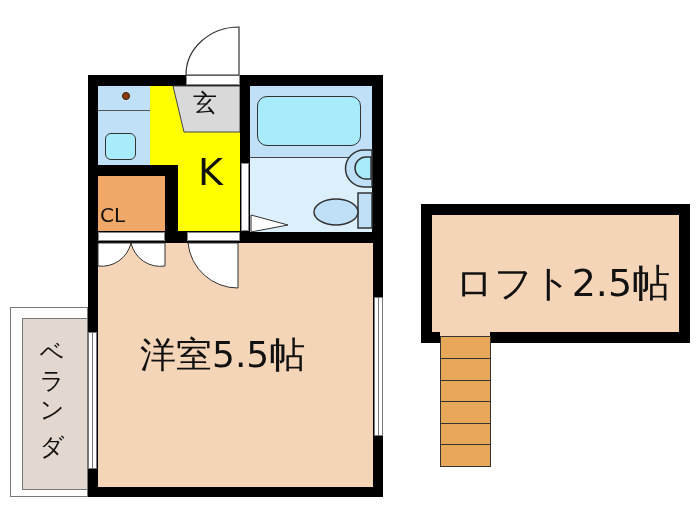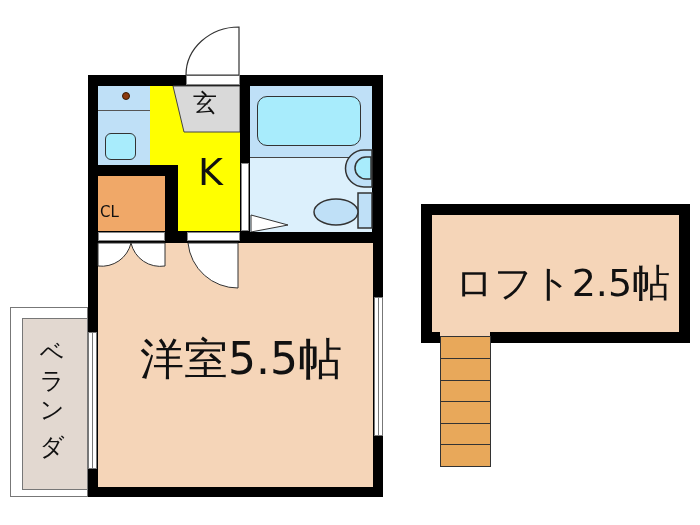--- a/index.html
+++ b/index.html
@@ -17,21 +17,21 @@
   <div class="abs wall" style="left:0;top:0;width:295px;height:422px;"></div>
 
   <div class="abs" style="left:10px;top:11px;width:52px;height:79px;background:#bfe0f7;"></div>
   <div class="abs" style="left:10px;top:35px;width:52px;height:1px;background:#555;"></div>
   <div class="abs" style="left:34px;top:17px;width:8px;height:8px;border-radius:50%;background:#8b3a0e;border:1px solid #3a1a00;"></div>
   <div class="abs" style="left:17px;top:58px;width:31px;height:27px;border-radius:6px;background:#a8ecfc;border:1.5px solid #333;"></div>
 
   <div class="abs wall" style="left:10px;top:90px;width:80px;height:67px;"></div>
 
   <div class="abs" style="left:10px;top:101px;width:67px;height:55px;background:#f0a868;"></div>
-  <div class="label" style="left:12px;top:130px;font-size:15px;">CL</div>
+  <div class="label" style="left:12px;top:130px;font-size:20px;">CL</div>
 
   <div class="abs" style="left:62px;top:11px;width:90px;height:79px;background:#ffff00;"></div>
   <div class="abs" style="left:90px;top:90px;width:62px;height:66px;background:#ffff00;"></div>
 
   <svg style="left:0;top:0;" width="295" height="200">
     <polygon points="85,11 152,11 152,57 96,57" fill="#d9d9d9" stroke="#444" stroke-width="1"></polygon>
   </svg>
   <div class="label" style="left:105px;top:16px;font-size:24px;">玄</div>
   <div class="label" style="left:110px;top:78px;font-size:38px;">K</div>
 
@@ -53,21 +53,21 @@
     <polygon points="163,140 200,150 163,157" fill="#fff" stroke="#333" stroke-width="1"></polygon>
   </svg>
 
   <div class="abs wall" style="left:0;top:157px;width:295px;height:11px;"></div>
 
   <div class="abs" style="left:10px;top:157px;width:67px;height:9px;background:#fff;border:1px solid #888;"></div>
 
   <div class="abs" style="left:99px;top:157px;width:53px;height:9px;background:#fff;border:1px solid #888;"></div>
 
   <div class="abs" style="left:10px;top:168px;width:275px;height:244px;background:#f5d5b8;"></div>
-  <div class="label" style="left:52px;top:262px;font-size:44px;">洋室5.5帖</div>
+  <div class="label" style="left:52px;top:262px;font-size:36px;">洋室5.5帖</div>
 
   <svg style="left:0;top:0;" width="295" height="422">
     <path d="M10,168 L10,191 A30,30 0 0 0 43,168 Z" fill="#fff" stroke="#333" stroke-width="1"></path>
     <path d="M77,168 L77,191 A30,30 0 0 1 43,168 Z" fill="#fff" stroke="#333" stroke-width="1"></path>
   </svg>
 
   <svg style="left:0;top:0;" width="295" height="422">
     <path d="M150,168 L150,213 A50,50 0 0 1 100,168 Z" fill="#fff" stroke="#333" stroke-width="1"></path>
   </svg>
 

